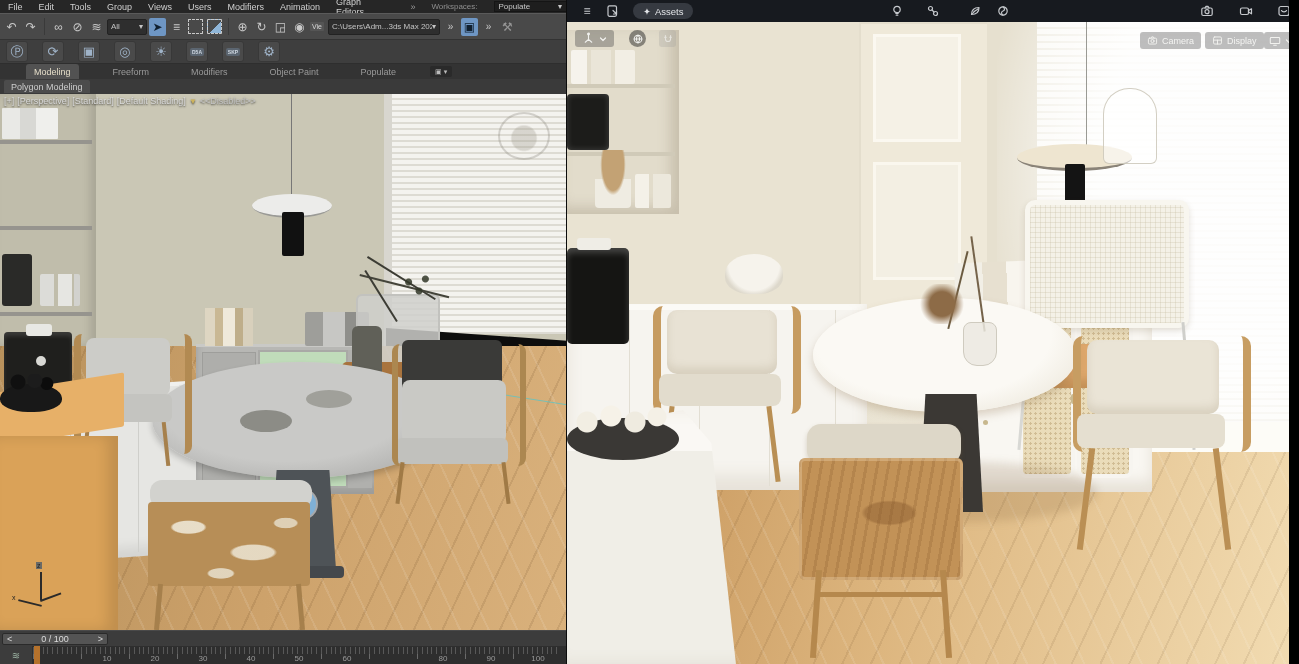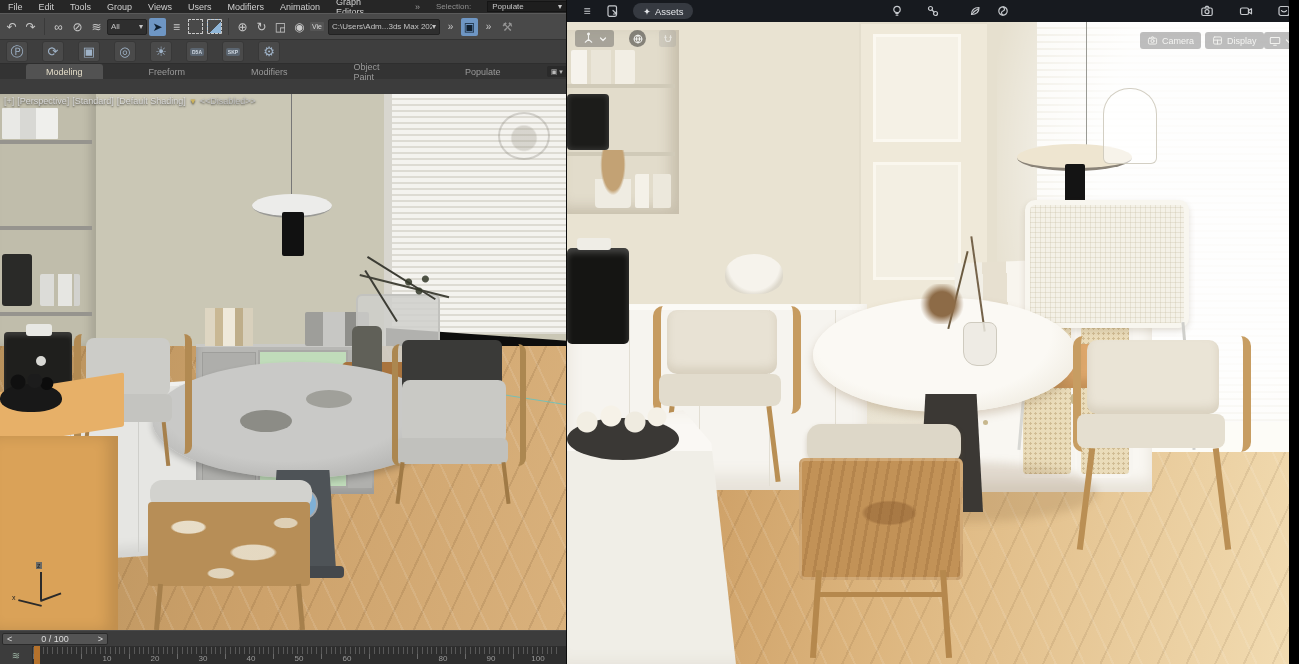--- a/index.html
+++ b/index.html
@@ -17,21 +17,21 @@
   .tbi.sm{font-size:10px;}
   .tbi.hl{background:#6e96c4;color:#102030;}
   .sep{width:1px;height:17px;background:#3a3a3a;margin:0 3px;}
   .drop{background:#2e2e2e;border:1px solid #222;color:#c4c4c4;font-size:8px;height:16px;display:flex;align-items:center;justify-content:space-between;padding:0 3px;box-sizing:border-box;border-radius:2px;}
   .dash-box{width:13px;height:13px;border:1px dashed #c9c9c9;border-radius:1px;}
   .dash-box.half{border-style:dashed;background:linear-gradient(135deg,transparent 55%,#8fb6d9 55%);}
   .tb2{left:0;top:40px;width:567px;height:24px;background:#3e3e3e;border-bottom:1px solid #2e2e2e;box-sizing:border-box;padding:0 6px;gap:14px;}
   .pgi{display:inline-flex;align-items:center;justify-content:center;width:20px;height:19px;color:#9fb3c8;font-size:13px;background:#4a4a4a;border-radius:3px;border:1px solid #383838;}
   .pgi .doc{font-size:5px;font-weight:bold;color:#cfd8e2;background:#5b6570;padding:1px 2px;border-radius:2px;}
   .ribbon{left:0;top:64px;width:567px;height:15px;background:#333;box-sizing:border-box;padding-left:26px;gap:26px;font-size:9px;color:#9a9a9a;}
-  .rtab{height:15px;display:flex;align-items:center;padding:0 20px;}
+  .rtab{height:15px;display:flex;align-items:center;padding:0 8px;text-align:right;}
   .rtab.on{background:#525252;color:#e4ddc8;border-radius:3px 3px 0 0;}
   .ribcfg{width:22px;height:11px;background:#2a2a2a;border-radius:2px;color:#bbb;font-size:7px;display:flex;align-items:center;justify-content:center;gap:2px;}
   .polyrow{left:0;top:79px;width:567px;height:15px;background:#3a3a3a;box-sizing:border-box;padding-left:4px;}
   .polychip{background:#4c4c4c;color:#cccccc;font-size:9px;height:13px;display:flex;align-items:center;padding:0 7px;border-radius:2px 2px 0 0;}
   
   .vpL{left:0;top:94px;width:567px;height:536px;background:#cac7b5;overflow:hidden;}
   .vplabel{left:4px;top:2px;color:#d9d9d9;font-size:9px;text-shadow:0 1px 2px rgba(0,0,0,.7);display:flex;gap:3px;align-items:center;z-index:60;}
   .vplabel .dis{color:#c2c2c2;}
   .funnel{color:#cdb35c;font-size:8px;}
   
@@ -67,21 +67,21 @@
       <span>File</span>
       <span>Edit</span>
       <span>Tools</span>
       <span>Group</span>
       <span>Views</span>
       <span>Users</span>
       <span>Modifiers</span>
       <span>Animation</span>
       <span>Graph Editors</span>
       <span style="margin-left:12px;color:#9a9a9a;">»</span>
-      <span class="ws-label">Selection:</span>
+      <span class="ws-label">Workspaces:</span>
       <span class="ws-select">
         <span>Populate</span>
         <span>▾</span>
       </span>
     </header>
 
     <div class="a tb1 flex">
       <span class="tbi">↶</span>
       <span class="tbi">↷</span>
       <span class="sep"></span>
@@ -136,20 +136,23 @@
       <span class="rtab">Freeform</span>
       <span class="rtab">Modifiers</span>
       <span class="rtab">Object Paint</span>
       <span class="rtab">Populate</span>
       <span class="ribcfg">
         <span>▣</span>
         <span>▾</span>
       </span>
     </nav>
 
+    <div class="a polyrow flex">
+      <span class="polychip">Polygon Modeling</span>
+    </div>
 
     <div class="a vpL">
 
       <div class="a" style="left:0;top:0;width:567px;height:266px;background:#cac7b5;"></div>
       <div class="a" style="left:0;top:0;width:96px;height:252px;background:#c0bdab;box-shadow:inset -6px 0 8px rgba(0,0,0,.12);"></div>
       <div class="a" style="left:0;top:46px;width:92px;height:4px;background:#96948e;"></div>
       <div class="a" style="left:0;top:132px;width:92px;height:4px;background:#96948e;"></div>
       <div class="a" style="left:0;top:218px;width:92px;height:4px;background:#96948e;"></div>
       <div class="a" style="left:2px;top:14px;width:56px;height:31px;background:linear-gradient(90deg,#e9e9e6 0 18px,#d8d8d4 18px 34px,#efefec 34px);border-radius:1px;"></div>
       <div class="a" style="left:2px;top:160px;width:30px;height:52px;background:#2a2a28;border-radius:3px;"></div>

